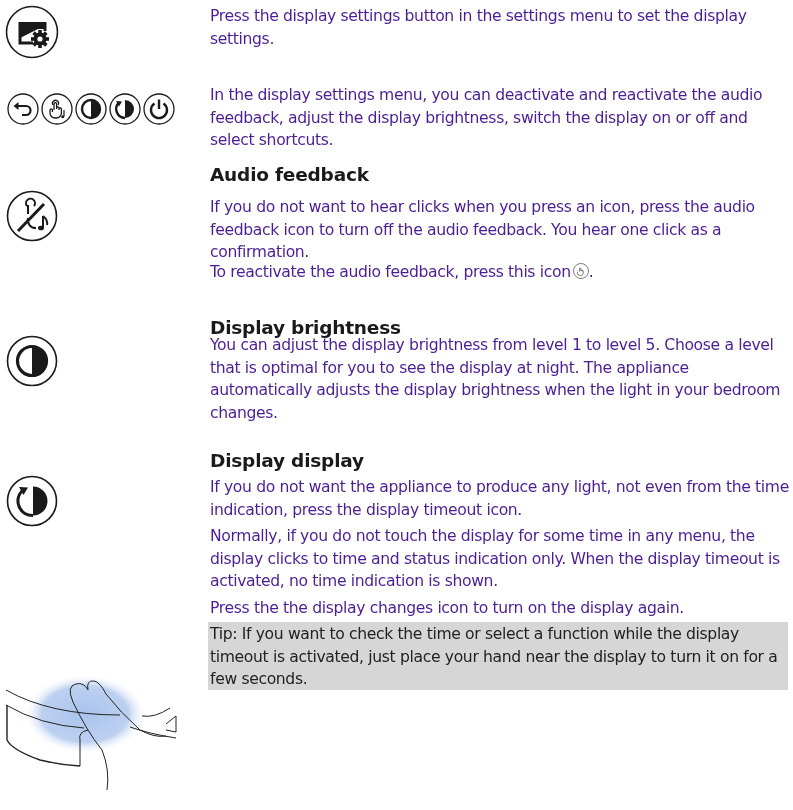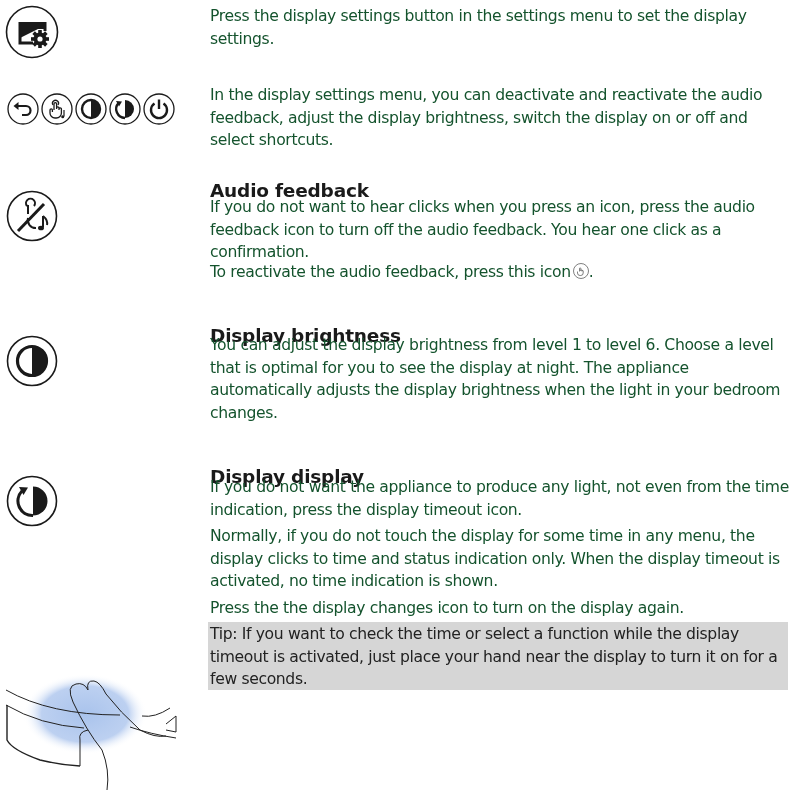--- a/index.html
+++ b/index.html
@@ -1,19 +1,19 @@
 <!DOCTYPE html>
 <html><head>
 <meta charset="utf-8">
 <style>
   * { box-sizing: border-box; margin: 0; padding: 0; }
   html, body { width: 793px; height: 810px; background: #ffffff; overflow: hidden; }
   body { position: relative; font-family: "DejaVu Sans", sans-serif; color: #1e1e1e; }
-  .txt { position: absolute; left: 210px; width: 580px; font-size: 15.6px; line-height: 22.5px; letter-spacing: -0.35px; color: #14532d; }
-  .heading { position: absolute; left: 210px; font-size: 18.5px; font-weight: bold; letter-spacing: -0.2px; color: #1a1a1a; line-height: 24px; margin-top: 16px; }
+  .txt { position: absolute; left: 210px; width: 580px; font-size: 15.6px; line-height: 22.5px; letter-spacing: -0.35px; color: #4c1d95; }
+  .heading { position: absolute; left: 210px; font-size: 18.5px; font-weight: bold; letter-spacing: -0.2px; color: #1a1a1a; line-height: 24px; }
   .icon { position: absolute; }
   .tip { position: absolute; left: 208px; top: 622px; width: 580px; height: 68px; background: #d6d6d6; padding: 1px 2px 0 2px; font-size: 15.6px; line-height: 22.5px; letter-spacing: -0.35px; color: #222; }
   .inline-icon { display: inline-block; width: 16px; height: 16px; vertical-align: -2px; margin-left: 2px; }
 </style>
 </head>
 <body>
 
 <svg class="icon" style="left:5px;top:5px" width="54" height="54" viewBox="0 0 54 54">
   <circle cx="27" cy="27" r="25.5" fill="none" stroke="#1a1a1a" stroke-width="1.6"></circle>
   <path d="M15 17 H40 V24 L33 24 L15 33 Z" fill="#1a1a1a"></path>
@@ -78,22 +78,22 @@
 <p class="txt" style="top:261px"><span>To reactivate the audio feedback, press this icon</span><svg class="inline-icon" viewBox="0 0 32 32">
       <circle cx="16" cy="16" r="15" fill="none" stroke="#555" stroke-width="1.5"></circle>
       <path d="M13 17 V11 A1.3 1.3 0 0 1 15.6 11 V16 M15.6 15 A1.2 1.2 0 0 1 18 15 V17 M18 16 A1.2 1.2 0 0 1 20.4 16 V20 A5 5 0 0 1 15.4 25 H14 A5 5 0 0 1 9 20 V17" fill="none" stroke="#555" stroke-width="1.5"></path>
     </svg><span>.</span></p>
 
 <svg class="icon" style="left:6px;top:335px" width="52" height="52" viewBox="0 0 52 52">
   <circle cx="26" cy="26" r="24.5" fill="none" stroke="#1a1a1a" stroke-width="1.6"></circle>
   <circle cx="26" cy="26" r="14.5" fill="none" stroke="#1a1a1a" stroke-width="3.2"></circle>
   <path d="M26 11.5 A14.5 14.5 0 0 1 26 40.5 Z" fill="#1a1a1a"></path>
 </svg>
-<h3 class="heading" style="top:308px">Display brightness</h3>
-<p class="txt" style="top:334px">You can adjust the display brightness from level 1 to level 6. Choose a level that is optimal for you to see the display at night. The appliance automatically adjusts the display brightness when the light in your bedroom changes.</p>
+<h3 class="heading" style="top:316px">Display brightness</h3>
+<p class="txt" style="top:334px">You can adjust the display brightness from level 1 to level 5. Choose a level that is optimal for you to see the display at night. The appliance automatically adjusts the display brightness when the light in your bedroom changes.</p>
 
 <svg class="icon" style="left:6px;top:475px" width="52" height="52" viewBox="0 0 52 52">
   <circle cx="26" cy="26" r="24.5" fill="none" stroke="#1a1a1a" stroke-width="1.6"></circle>
   <path d="M27 11.5 A14.5 14.5 0 0 1 27 40.5 Z" fill="#1a1a1a"></path>
   <path d="M27 40.5 A14.5 14.5 0 0 1 16 16" fill="none" stroke="#1a1a1a" stroke-width="3.2"></path>
   <path d="M13 12 L22 12.5 L17.5 20 Z" fill="#1a1a1a"></path>
 </svg>
 <h3 class="heading" style="top:449px">Display display</h3>
 <p class="txt" style="top:476px">If you do not want the appliance to produce any light, not even from the time indication, press the display timeout icon.</p>
 <p class="txt" style="top:525px">Normally, if you do not touch the display for some time in any menu, the display clicks to time and status indication only. When the display timeout is activated, no time indication is shown.</p>

